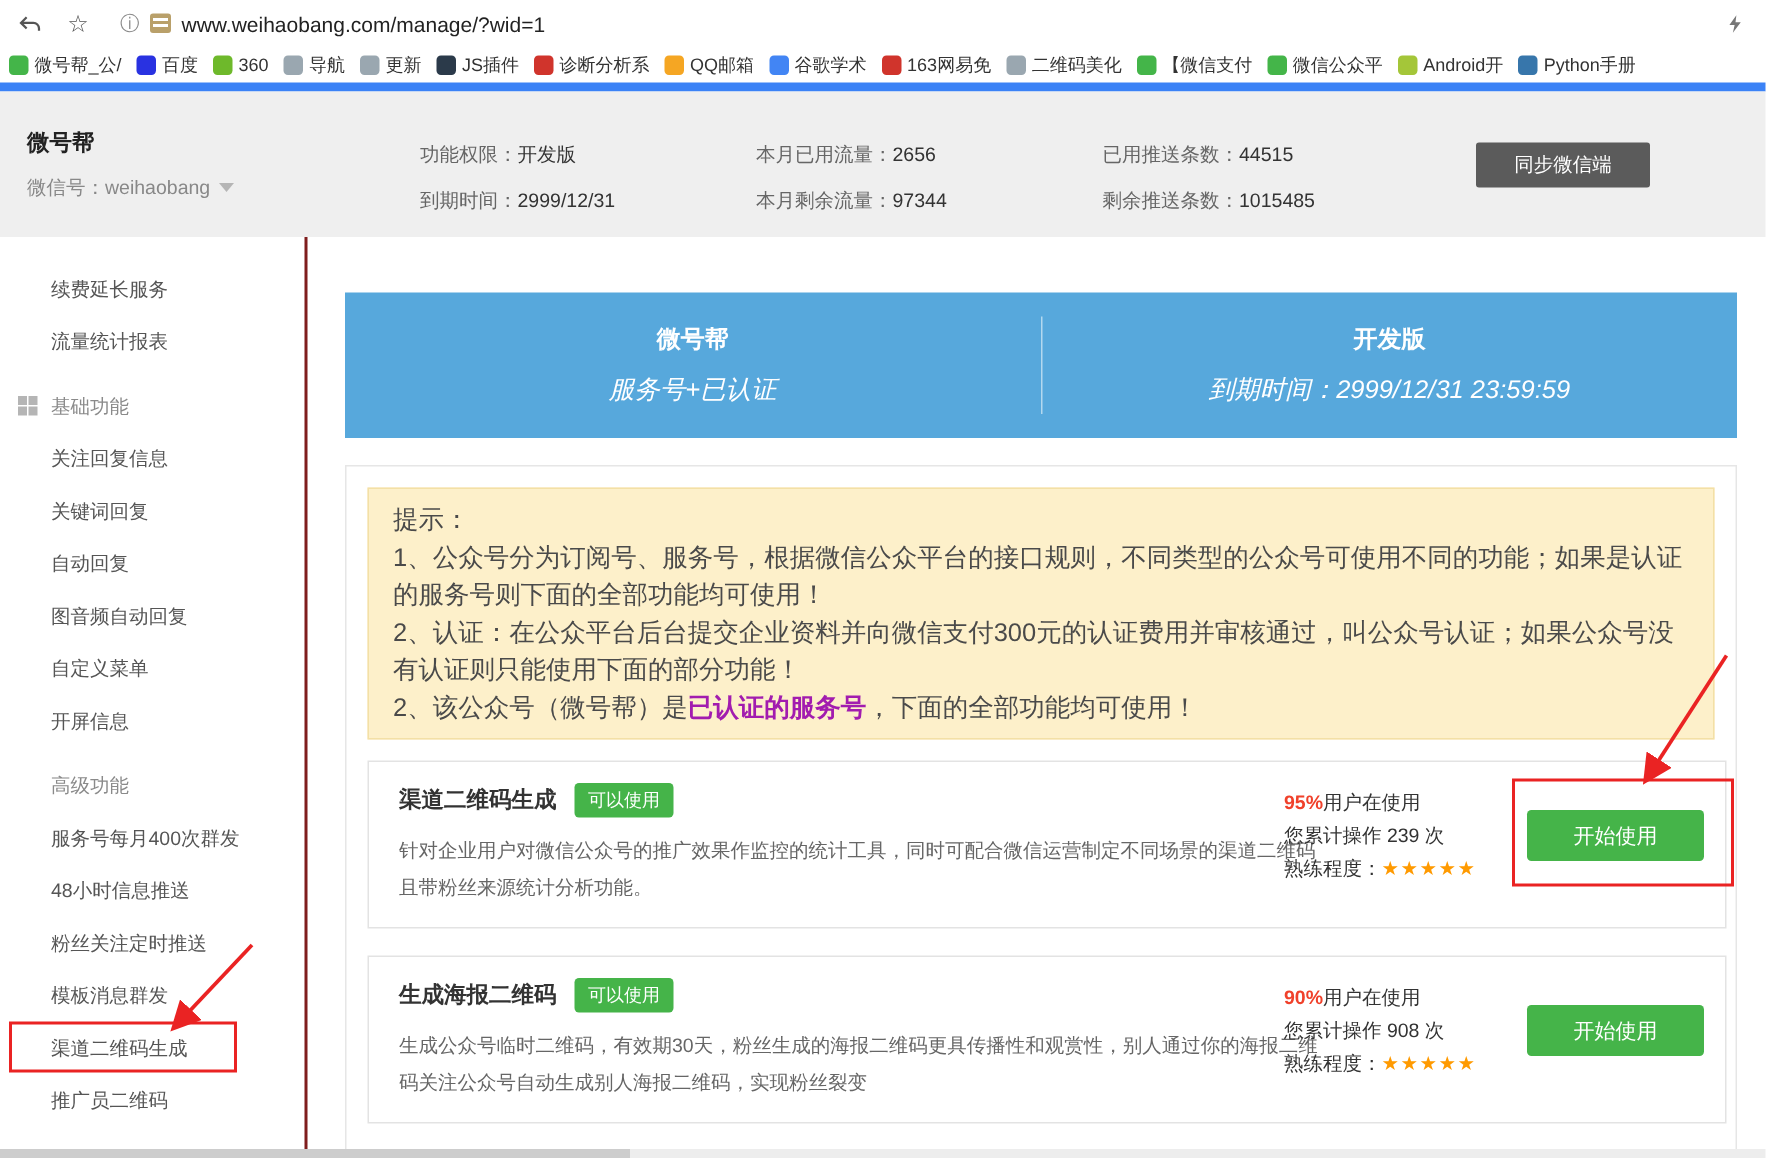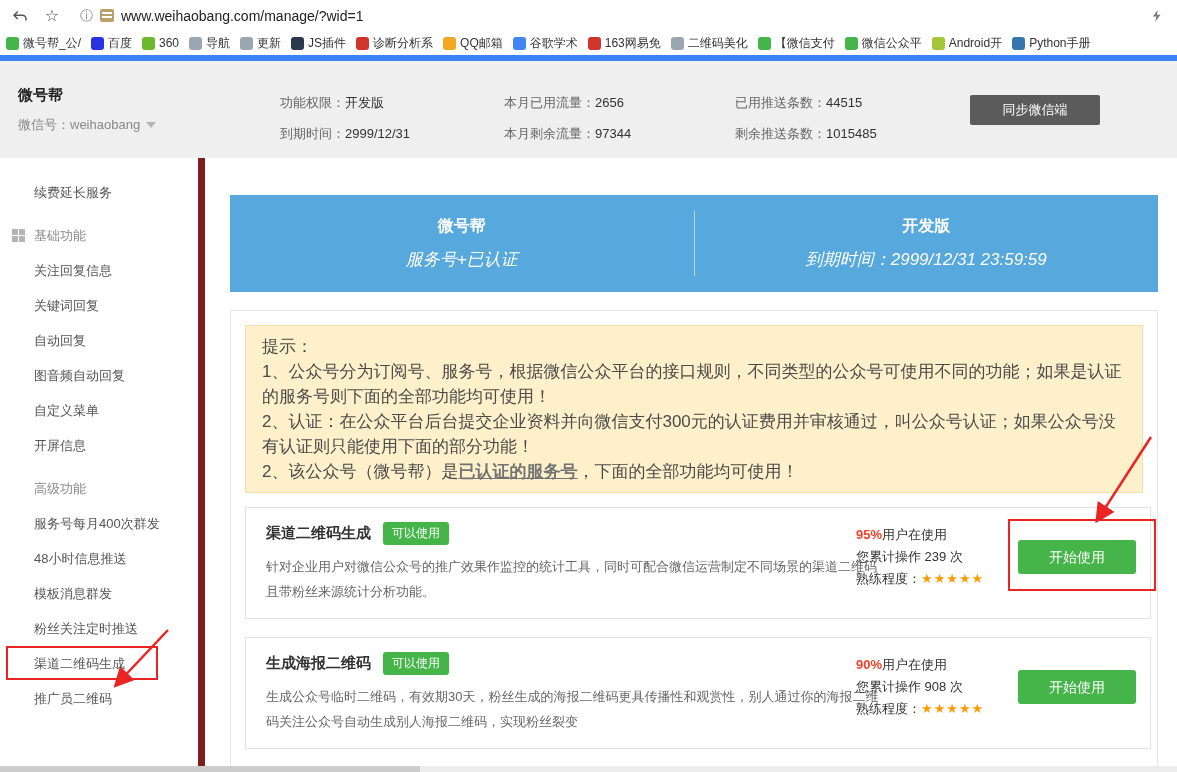--- a/index.html
+++ b/index.html
@@ -25,26 +25,26 @@
   
   .app-header{position:absolute;top:61px;left:0;width:1177px;height:97px;background:#efefef;}
   .hdr-app-name{position:absolute;left:18px;top:25px;font-size:15px;font-weight:bold;color:#222;}
   .hdr-account{position:absolute;left:18px;top:55px;font-size:13px;color:#888;cursor:pointer;
     display:flex;align-items:center;gap:6px;}
   .caret{width:0;height:0;border-left:5px solid transparent;border-right:5px solid transparent;
     border-top:6px solid #b5b5b5;}
   .hdr-col{position:absolute;top:26px;font-size:13px;line-height:31px;color:#666;}
   .hdr-col b{font-weight:normal;color:#333;}
   .hdr-col-1{left:280px}.hdr-col-2{left:504px}.hdr-col-3{left:735px}
-  .sync-btn{position:absolute;right:77px;top:34px;width:130px;height:30px;line-height:30px;
+  .sync-btn{position:absolute;right:77px;top:34px;width:116px;height:30px;line-height:30px;
     text-align:center;background:#5b5b5b;color:#fff;font-size:13px;border-radius:2px;cursor:pointer;}
 
   
   .sidebar{position:absolute;top:158px;left:0;width:205px;height:614px;background:#fff;
-    padding-top:17px;border-right:7px solid #7f1d1d;}
+    padding-top:17px;border-right:2px solid #7f1d1d;}
   .side-item{height:35px;line-height:35px;padding-left:34px;font-size:13px;color:#555;
     position:relative;cursor:pointer;white-space:nowrap;}
   .side-section{margin-top:8px;color:#8a8a8a;}
   .side-ico{position:absolute;left:12px;top:11px;}
   .grid-ico{width:13px;height:13px;background:
     linear-gradient(#b5b5b5,#b5b5b5),linear-gradient(#b5b5b5,#b5b5b5),
     linear-gradient(#b5b5b5,#b5b5b5),linear-gradient(#b5b5b5,#b5b5b5);
     background-size:6px 6px;background-position:0 0,7px 0,0 7px,7px 7px;background-repeat:no-repeat;}
   .box-ico{width:14px;height:11px;border-radius:3px;background:#b5b5b5;margin-top:2px;position:relative;}
   .box-ico:after{content:"";position:absolute;left:3px;top:4px;width:8px;height:2px;background:#fff;}
@@ -57,21 +57,21 @@
   .banner-title{font-size:16px;font-weight:bold;}
   .banner-sub{font-size:17px;font-style:italic;}
 
   
   .panel{position:absolute;top:310px;left:230px;width:928px;height:470px;background:#fff;
     border:1px solid #e6e6e6;}
   .panel-header{height:46px;line-height:46px;padding-left:18px;font-size:14px;color:#333;
     border-bottom:1px solid #eee;}
   .notice{margin:14px;background:var(--notice_bg,#fdf0ca);border:1px solid var(--notice_border,#f3e0a6);
     padding:8px 16px;font-size:17px;color:#4a4a4a;line-height:25px;}
-  .notice .hl{color:#737373;font-weight:bold;text-decoration:underline;}
+  .notice .hl{color:#a21caf;font-weight:bold;}
 
   .card{margin:14px 6px 18px 14px;border:1px solid #e3e3e3;position:relative;
     padding:14px 20px;min-height:109px;background:#fff;}
   .card-title-row{display:flex;align-items:center;gap:12px;}
   .card-title{font-size:15px;font-weight:bold;color:#333;}
   .badge{background:var(--green,#45b449);color:#fff;font-size:12px;padding:3px 9px;border-radius:3px;}
   .card-desc{margin-top:9px;width:620px;font-size:13px;color:#666;line-height:25px;}
   .card-stats{position:absolute;left:610px;top:16px;font-size:13px;color:#333;line-height:22px;}
   .pct{color:var(--usage_red,#f0412b);font-weight:bold;}
   .stars{color:var(--star_orange,#ff9a00);letter-spacing:1px;}
@@ -190,38 +190,39 @@
   </div>
   <div class="hdr-col hdr-col-3">
     <div><span>已用推送条数：</span><b>44515</b></div>
     <div><span>剩余推送条数：</span><b>1015485</b></div>
   </div>
   <div class="sync-btn">同步微信端</div>
 </div>
 
 <div class="sidebar">
   <div class="side-item">续费延长服务</div>
+  <div class="side-item">流量统计报表</div>
   <div class="side-item side-section">
     <span class="side-ico grid-ico"></span>
     <span>基础功能</span>
   </div>
   <div class="side-item">关注回复信息</div>
   <div class="side-item">关键词回复</div>
   <div class="side-item">自动回复</div>
   <div class="side-item">图音频自动回复</div>
   <div class="side-item">自定义菜单</div>
   <div class="side-item">开屏信息</div>
   <div class="side-item side-section">
     <span class="side-ico box-ico"></span>
     <span>高级功能</span>
   </div>
   <div class="side-item">服务号每月400次群发</div>
   <div class="side-item">48小时信息推送</div>
+  <div class="side-item">粉丝关注定时推送</div>
   <div class="side-item">模板消息群发</div>
-  <div class="side-item">粉丝关注定时推送</div>
   <div class="side-item">
     <span>渠道二维码生成</span>
     <span class="anno-rect anno-rect-sidebar"></span>
   </div>
   <div class="side-item">推广员二维码</div>
 </div>
 
 <div class="banner">
   <div class="banner-cell">
     <div class="banner-title">微号帮</div>

